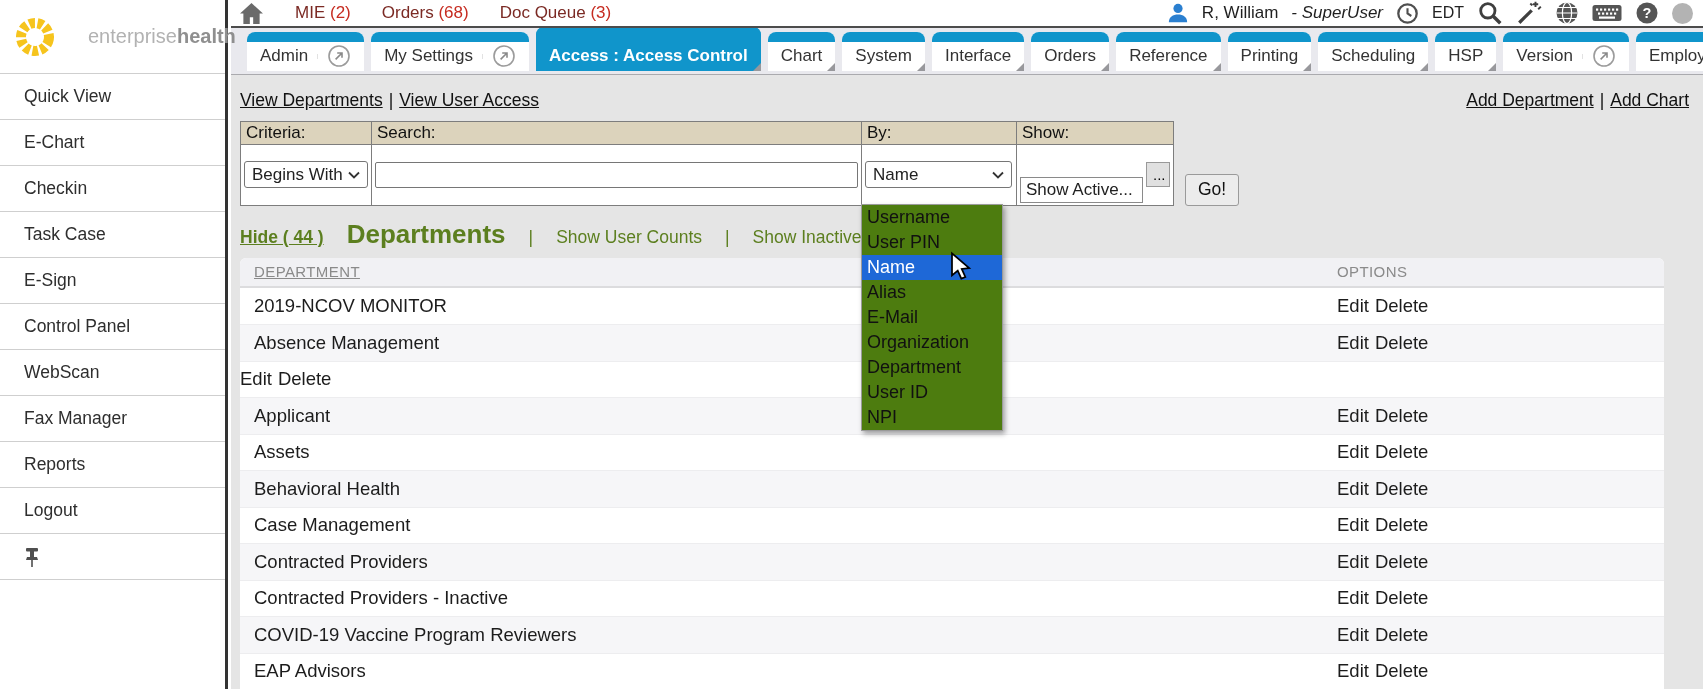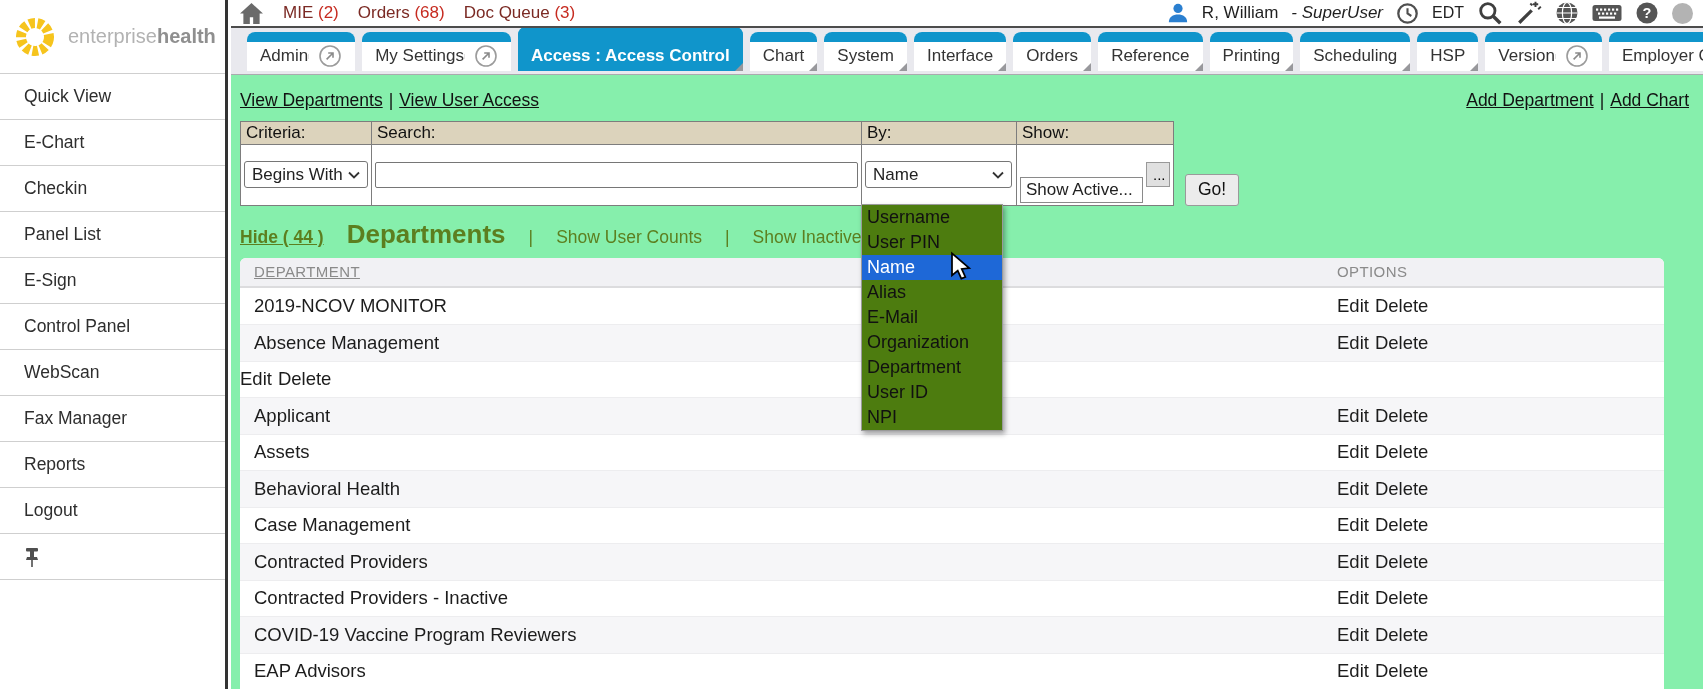--- a/index.html
+++ b/index.html
@@ -5,62 +5,62 @@
   * { box-sizing: border-box; }
   html,body { margin:0; padding:0; }
   body {
     width:1703px; height:689px; overflow:hidden; position:relative;
     font-family:"Liberation Sans", sans-serif; background:#fff; color:#222;
   }
   
   .sidebar { position:absolute; left:0; top:0; width:228px; height:689px;
     background:#fff; border-right:3px solid #333; z-index:10; }
   .brand { height:74px; display:flex; align-items:center; padding-left:12px;
-    border-bottom:1px solid #cfcfcf; }
+    border-bottom:1px solid #cfcfcf;gap:20px; }
   .brand-text { margin-left:10px; font-size:20px; }
   .brand-first { color:#b2b2b2; }
   .brand-second { color:#8f8f8f; font-weight:bold; }
   .side-item { height:46px; display:flex; align-items:center; padding-left:24px;
     font-size:17.5px; color:#2e2e2e; border-bottom:1px solid #cfcfcf; cursor:pointer; }
   .pin-row { height:46px; display:flex; align-items:center; padding-left:22px;
     border-bottom:1px solid #cfcfcf; }
   
   .main { margin-left:231px; height:689px; display:flex; flex-direction:column; }
   
   .topbar { height:34px; background:#fff; border-bottom:2px solid #4c4c4c;
     display:flex; align-items:center; padding:0 10px 0 8px; font-size:17px; }
-  .tb-left { display:flex; align-items:center; gap:19px; }
+  .tb-left { display:flex; align-items:center; gap:31px; }
   .tb-link { cursor:pointer; white-space:nowrap; }
   .tb-label { color:#7b2a24; }
   .tb-count { color:#c62b20; }
   .tb-right { margin-left:auto; display:flex; align-items:center; gap:13px; }
   .tb-user-name { color:#1f1f1f; }
   .tb-user-role { color:#1f1f1f; font-style:italic; }
   .tb-tz { font-size:16px; color:#222; }
   .icon { display:inline-flex; align-items:center; justify-content:center; }
   .avatar-circle { width:21px; height:21px; border-radius:50%; background:#b3b3b3; }
   
   .tabrow { height:60px; background:#e9e9ee; border-bottom:1px solid #aaaaae;
     display:flex; align-items:flex-end; padding-left:16px; gap:7px; overflow:hidden; }
   .tab { position:relative; flex-shrink:0; background:#fff; border-radius:8px 8px 0 0;
     margin-bottom:3px; cursor:pointer; }
   .tab-strip { height:10px; background:#1095cb; border-radius:8px 8px 0 0; }
-  .tab-body { display:flex; align-items:center; height:29px; padding:12px 13px; }
+  .tab-body { display:flex; align-items:center; height:29px; padding:12px 13px; gap:9px; }
   .tab-label { font-size:17px; color:#333; white-space:nowrap; }
   .tab.active { background:#1095cb; }
   .tab.active .tab-strip { height:15px; }
   .tab.active .tab-label { color:#fff; font-weight:bold; }
   .tab-ext { display:none; border-left:1px solid #e2e2e2; padding-left:9px; height:100%;
     align-items:center; }
   .tab.has-ext .tab-ext { display:inline-flex; }
   .tab-fold { display:none; position:absolute; right:0; bottom:0; width:0; height:0;
     border-left:8px solid transparent; border-bottom:8px solid #98989c; }
   .tab.has-fold .tab-fold { display:block; }
   
-  .content { flex:1; background:#86efac; padding:15px 14px 0 9px; position:relative; }
+  .content { flex:1; background:#e5e5e5; padding:15px 14px 0 9px; position:relative; }
   .links-row { display:flex; justify-content:space-between; font-size:17.5px; }
   .plink { color:#111; text-decoration:underline; cursor:pointer; }
   .psep { color:#111; margin:0 6px; }
   
   .crit-row { display:flex; align-items:flex-end; margin-top:10px; }
   table.crit { border-collapse:collapse; }
   table.crit td { border:1px solid #7d7d7d; }
   tr.crit-head td { background:#dcd3bc; font-size:17px; color:#111; padding:1px 5px; height:23px; }
   tr.crit-body td { background:#fff; padding:2px 3px; height:18px; vertical-align:middle; }
   .sel { display:flex; align-items:center; justify-content:space-between;
@@ -123,21 +123,21 @@
   <div class="side-item">
     <span>Quick View</span>
   </div>
     <div class="side-item">
     <span>E-Chart</span>
   </div>
     <div class="side-item">
     <span>Checkin</span>
   </div>
     <div class="side-item">
-    <span>Panel List</span>
+    <span>Task Case</span>
   </div>
     <div class="side-item">
     <span>E-Sign</span>
   </div>
     <div class="side-item">
     <span>Control Panel</span>
   </div>
     <div class="side-item">
     <span>WebScan</span>
   </div>

